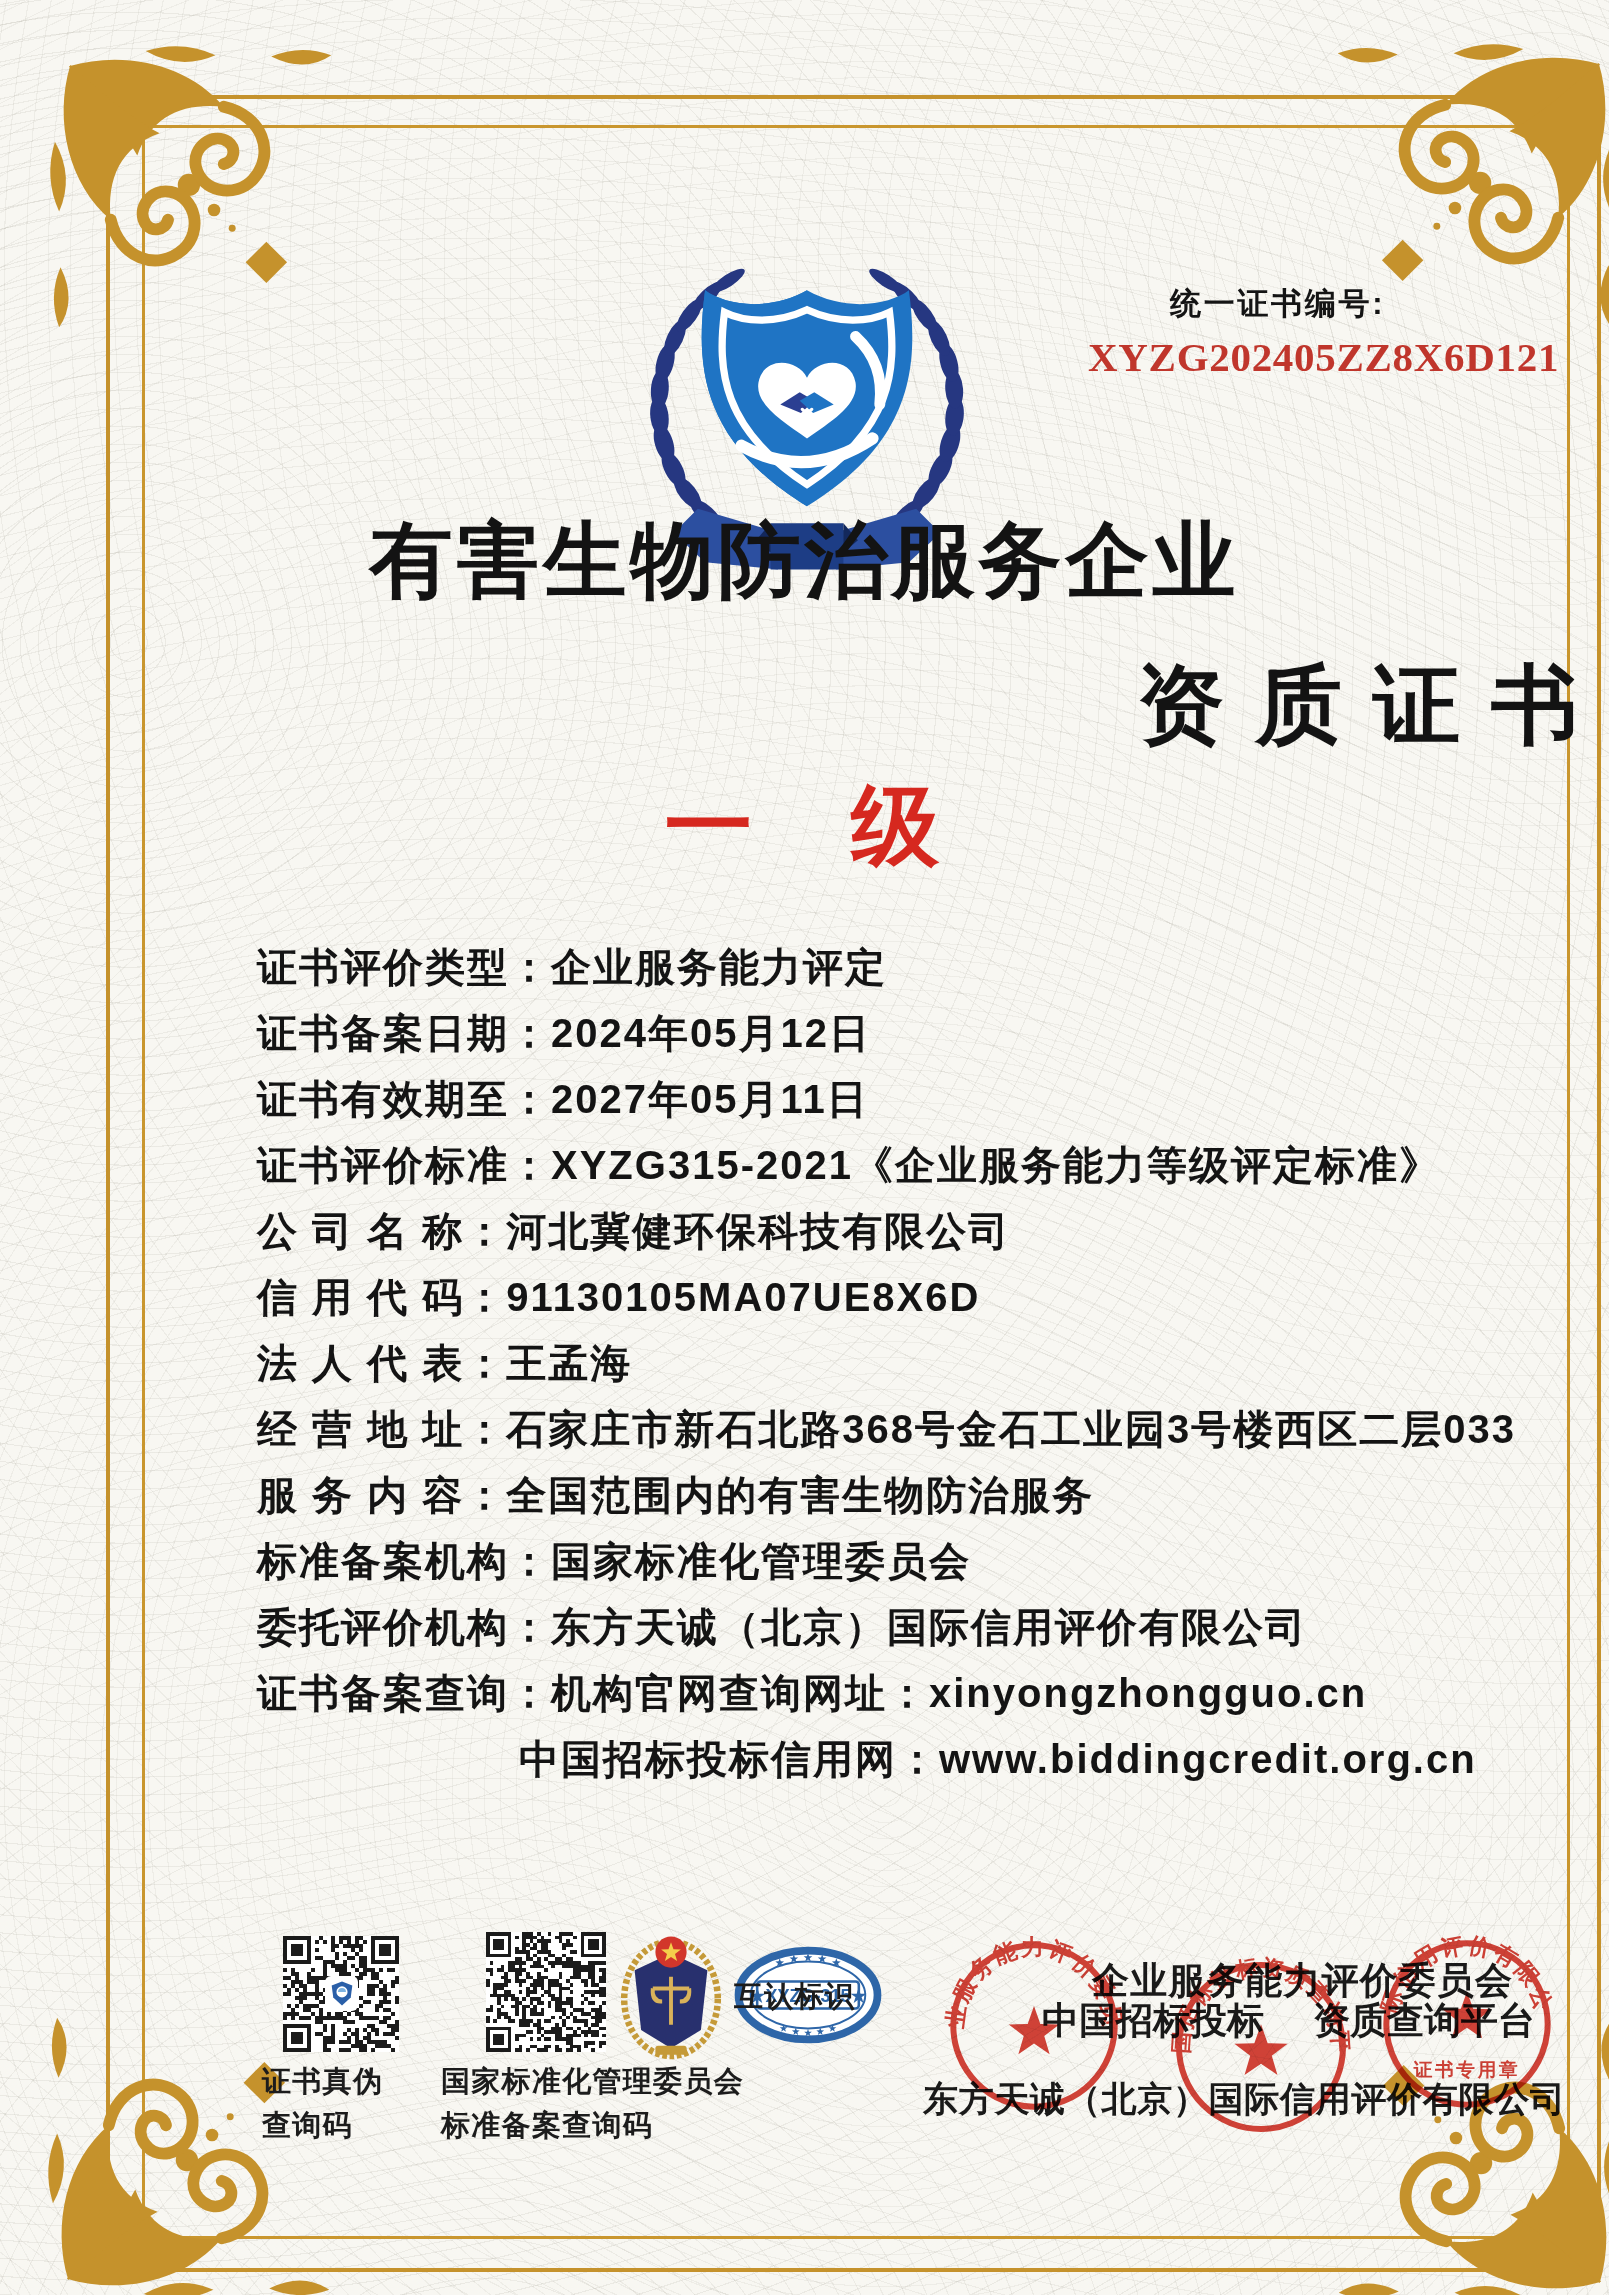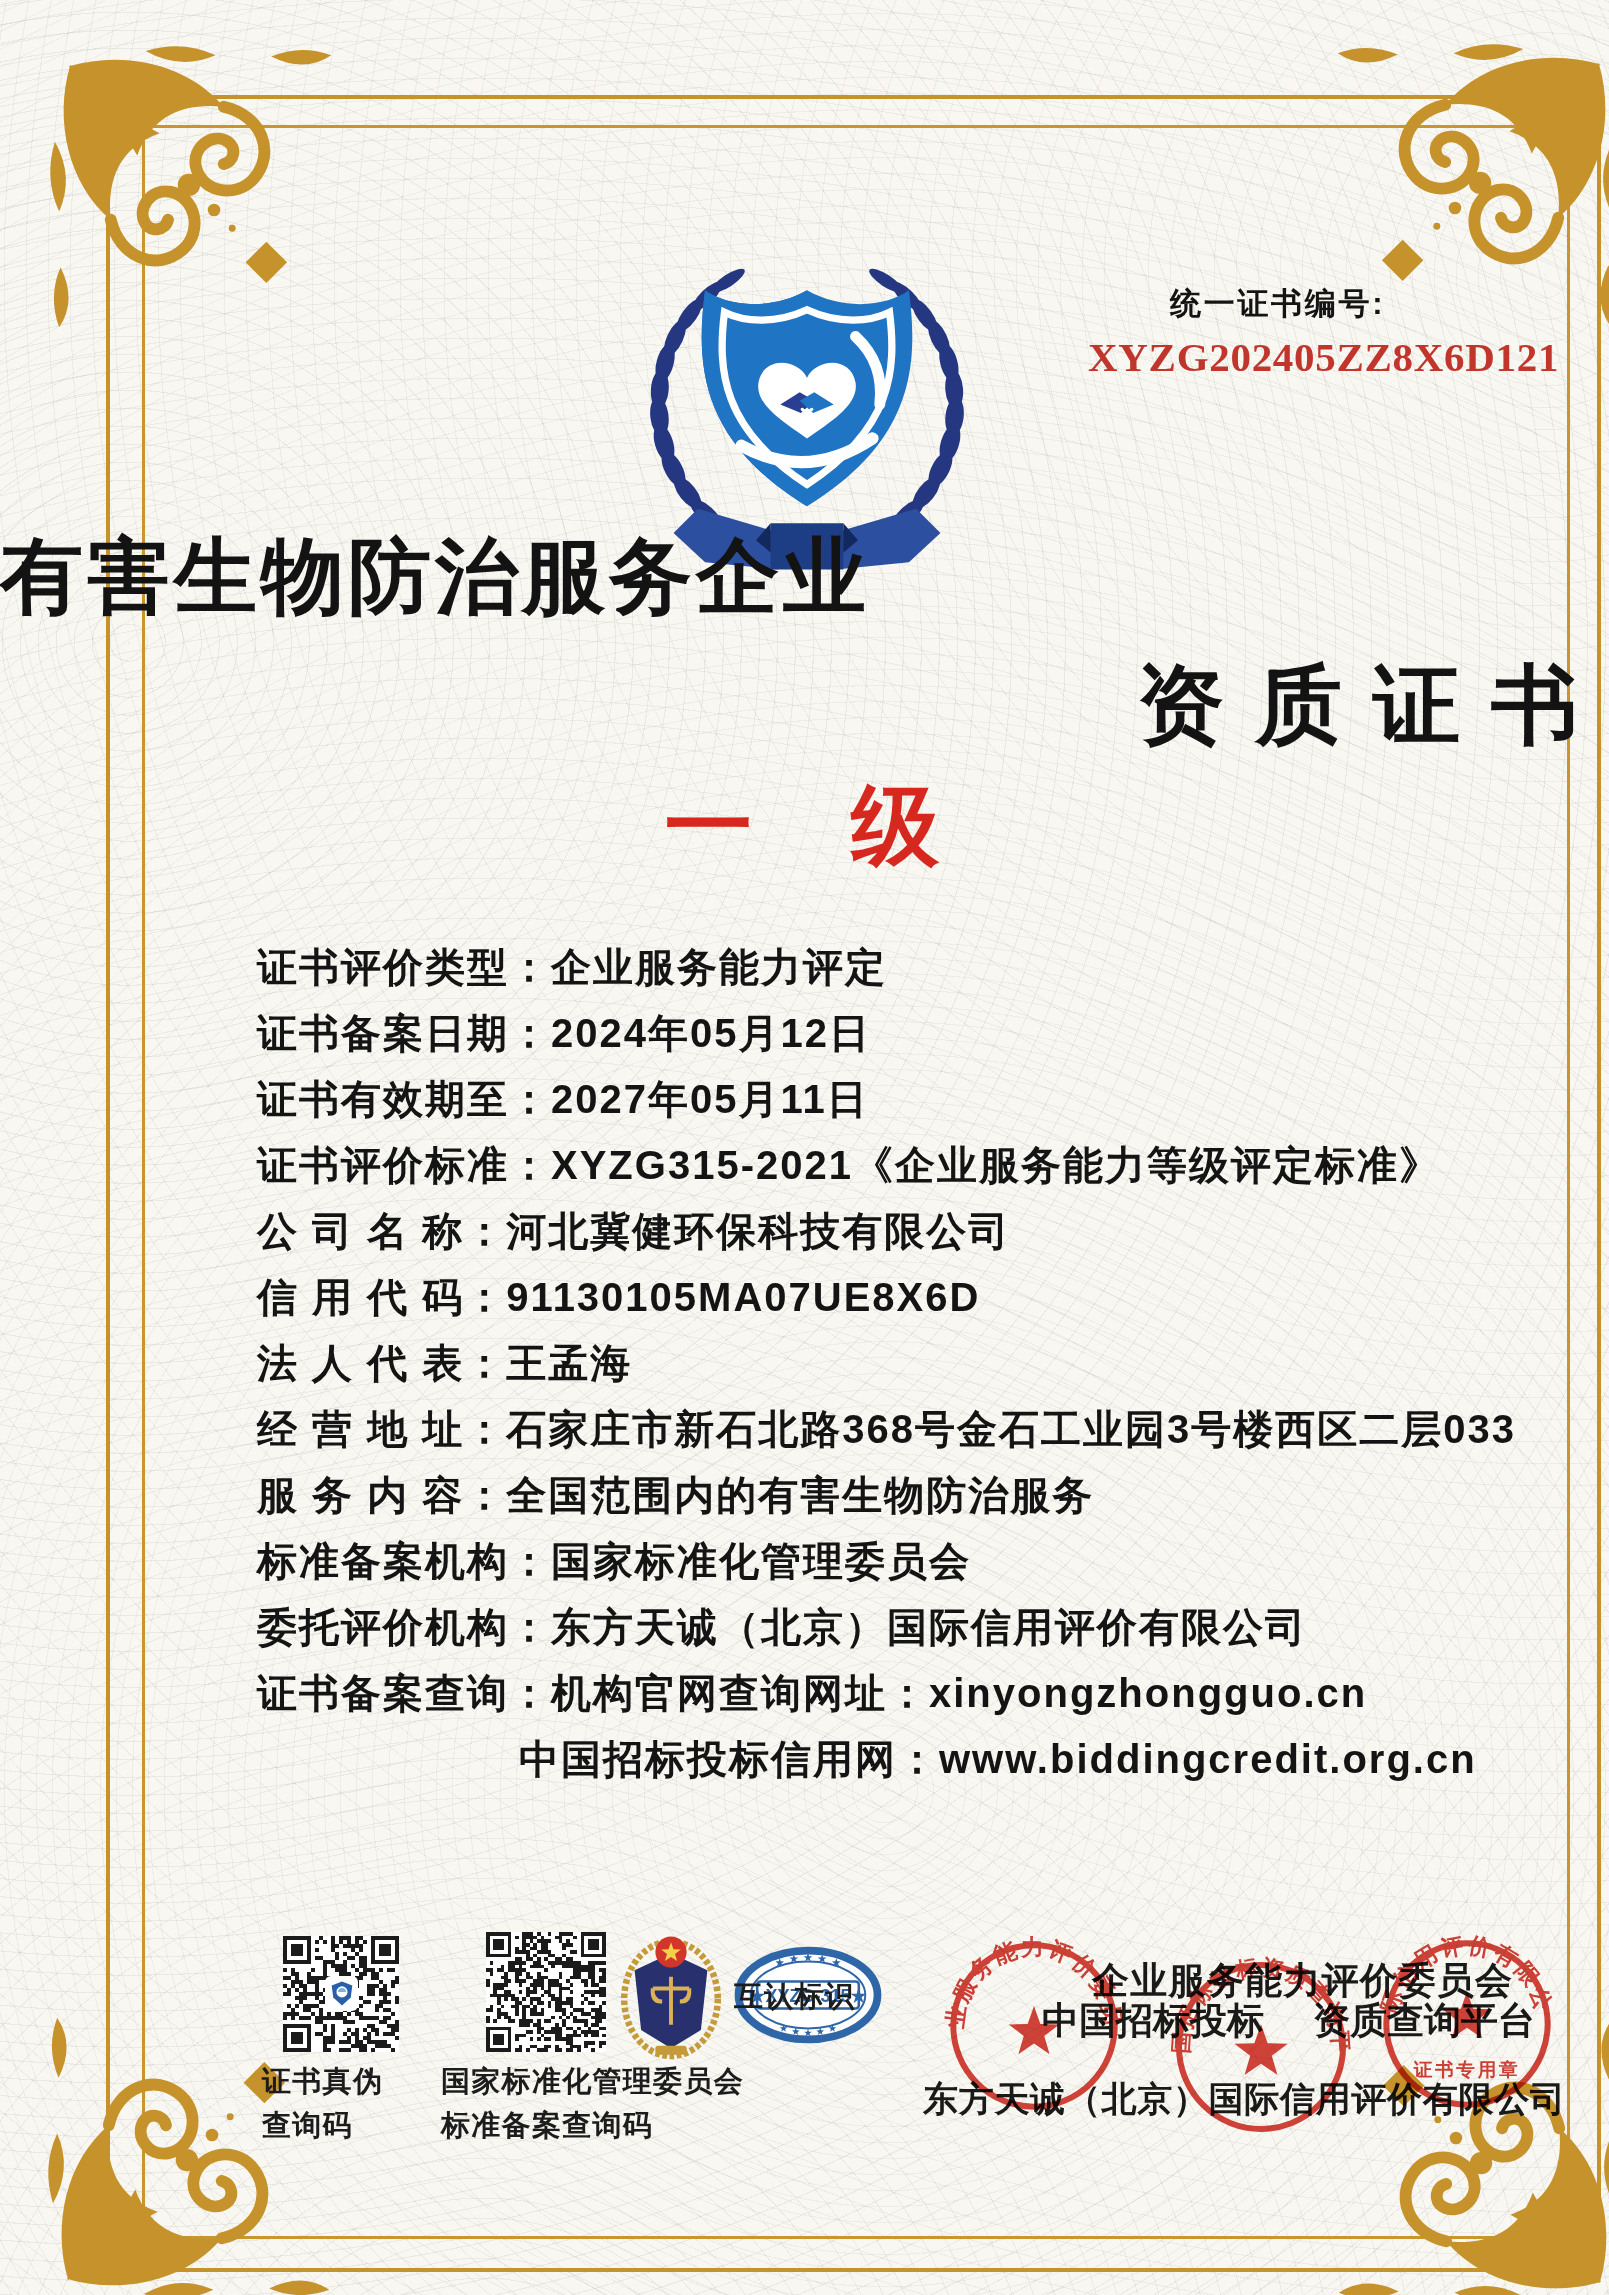--- a/index.html
+++ b/index.html
@@ -17,21 +17,21 @@
   .corner.tl{left:41px;top:37px;}
   .corner.tr{right:-18.7px;top:35px;transform:scaleX(-1);}
   .corner.bl{left:39px;bottom:-13.4px;transform:scaleY(-1);}
   .corner.br{right:-20px;bottom:-16px;transform:scale(-1,-1);}
 
   .num-label{position:absolute;left:1130px;top:283px;font-size:31px;font-weight:bold;color:#141414;letter-spacing:2.7px;margin-left:40px;}
   .num-value{position:absolute;left:1088px;top:333px;font-size:41px;font-weight:600;color:#c0362c;font-family:"Liberation Serif",serif;letter-spacing:0.7px;}
 
   .emblem{position:absolute;left:620px;top:220px;width:374px;height:364px;}
 
-  .title-main{position:absolute;left:0;width:1609px;top:522px;font-size:83px;font-weight:bold;color:#131313;letter-spacing:4px;}
+  .title-main{position:absolute;left:0;width:1609px;top:506px;text-align:center;font-size:83px;font-weight:bold;color:#131313;letter-spacing:4px;}
   .title-sub{position:absolute;left:0;width:1609px;top:647px;text-align:right;font-size:87px;font-weight:bold;color:#131313;letter-spacing:31px;text-indent:31px;}
   .title-level{position:absolute;left:0;width:1609px;top:767px;text-align:center;font-size:88px;font-weight:bold;color:#d6281f;letter-spacing:5.3px;}
 
   .fields{position:absolute;left:257px;top:934px;width:1336px;}
   .frow{height:66px;line-height:66px;font-size:40px;font-weight:bold;color:#141414;letter-spacing:2px;white-space:nowrap;}
   .frow.indent{padding-left:262px;}
 
   .qr{position:absolute;background:#fff;}
   .qr svg{display:block;width:100%;height:100%;}
   #qr1{left:283px;top:1936px;width:116px;height:116px;}

